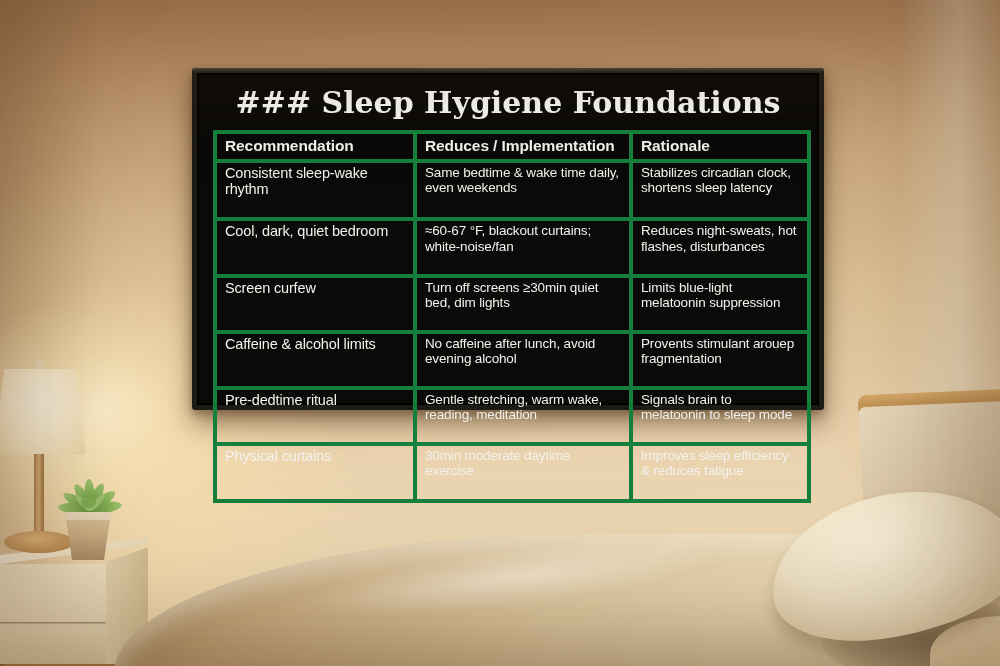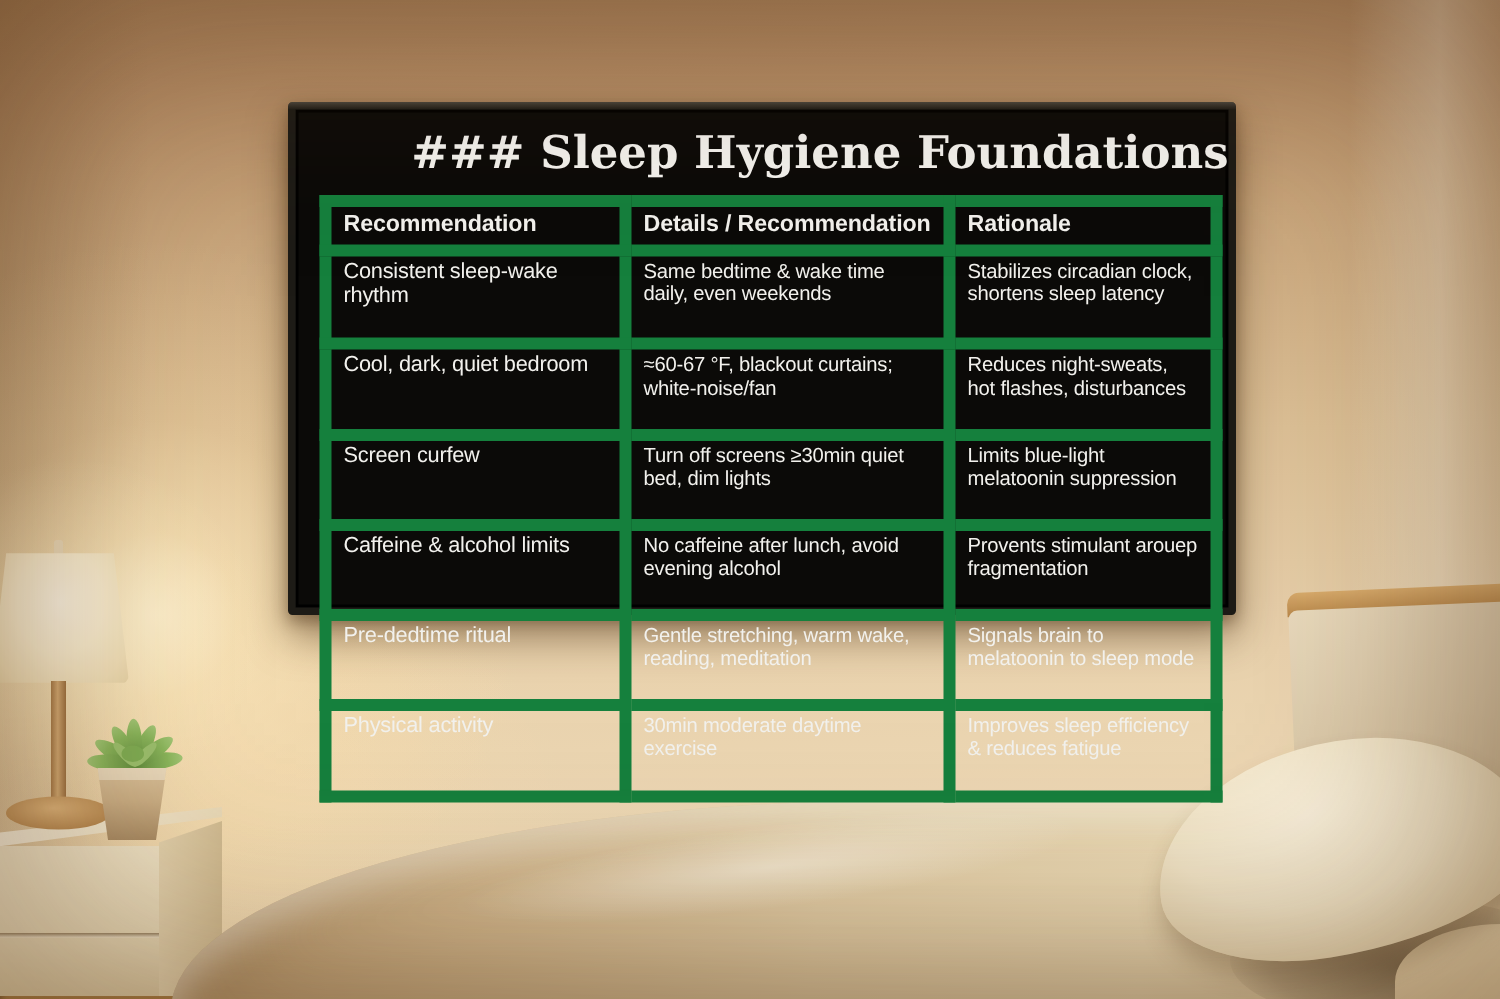--- a/index.html
+++ b/index.html
@@ -84,24 +84,24 @@
     border-radius:52% 48% 58% 42% / 62% 58% 42% 38%;
     box-shadow:0 12px 16px rgba(95,70,40,0.3);}
 
   
   .poster-frame{position:absolute;left:192px;top:68px;width:632px;height:342px;box-sizing:border-box;
     background:#0b0a08;border:5px solid #1d1b16;border-radius:3px;
     box-shadow:0 14px 26px rgba(70,44,18,0.5), 0 4px 10px rgba(70,44,18,0.4), inset 0 0 0 2px #000;}
   .poster-frame::before{content:'';position:absolute;left:-5px;right:-5px;top:-5px;height:5px;
     background:linear-gradient(180deg,rgba(130,124,108,0.45),rgba(40,38,32,0.15));border-radius:3px 3px 0 0;}
   .poster-title{font-family:"DejaVu Serif","Liberation Serif",serif;font-weight:700;font-size:30px;
-    color:#f6f5f1;text-align:right;margin:15px 0 12px;line-height:1;}
+    color:#f6f5f1;text-align:center;margin:15px 0 12px;line-height:1;}
   table.hygiene{border-collapse:collapse;table-layout:fixed;width:594px;margin-left:16px;color:#f2f1ed;}
   table.hygiene col.c1{width:200px;} table.hygiene col.c2{width:216px;} table.hygiene col.c3{width:178px;}
-  table.hygiene th, table.hygiene td{border:8px solid #15803d;text-align:left;vertical-align:top;overflow:hidden;}
+  table.hygiene th, table.hygiene td{border:4px solid #15803d;text-align:left;vertical-align:top;overflow:hidden;}
   table.hygiene th{font-size:15.5px;font-weight:700;padding:3px 8px 4px;height:18px;letter-spacing:-0.1px;}
   table.hygiene td{font-size:13.5px;line-height:1.12;padding:2px 8px 20px;letter-spacing:-0.15px;}
   table.hygiene tbody tr{height:33px;}
   table.hygiene td.rec{font-size:14.5px;}
 
   .vignette{position:absolute;inset:0;pointer-events:none;
     box-shadow:inset 0 0 140px 30px rgba(75,45,18,0.38);}
 </style>
 </head>
 <body>
@@ -149,21 +149,21 @@
     <div class="poster-title">### Sleep Hygiene Foundations</div>
     <table class="hygiene">
       <colgroup>
           <col class="c1">
           <col class="c2">
           <col class="c3">
         </colgroup>
       <thead>
         <tr>
           <th>Recommendation</th>
-          <th>Details / Recommendation</th>
+          <th>Reduces / Implementation</th>
           <th>Rationale</th>
         </tr>
       </thead>
       <tbody>
         <tr>
           <td class="rec">Consistent sleep-wake rhythm</td>
           <td>Same bedtime &amp; wake time daily, even weekends</td>
           <td>Stabilizes circadian clock, shortens sleep latency</td>
         </tr>
         <tr>
@@ -180,21 +180,21 @@
           <td class="rec">Caffeine &amp; alcohol limits</td>
           <td>No caffeine after lunch, avoid evening alcohol</td>
           <td>Provents stimulant arouep fragmentation</td>
         </tr>
         <tr>
           <td class="rec">Pre-dedtime ritual</td>
           <td>Gentle stretching, warm wake, reading, meditation</td>
           <td>Signals brain to melatoonin to sleep mode</td>
         </tr>
         <tr>
-          <td class="rec">Physical activity</td>
+          <td class="rec">Physical curtains</td>
           <td>30min moderate daytime exercise</td>
           <td>Improves sleep efficiency &amp; reduces fatigue</td>
         </tr>
       </tbody>
     </table>
   </div>
 
   <div class="vignette"></div>
 </div>
 

